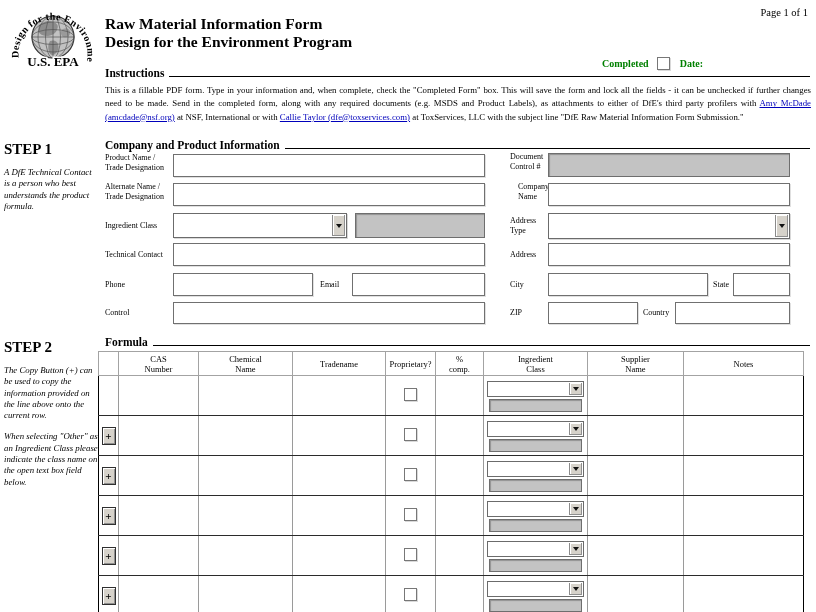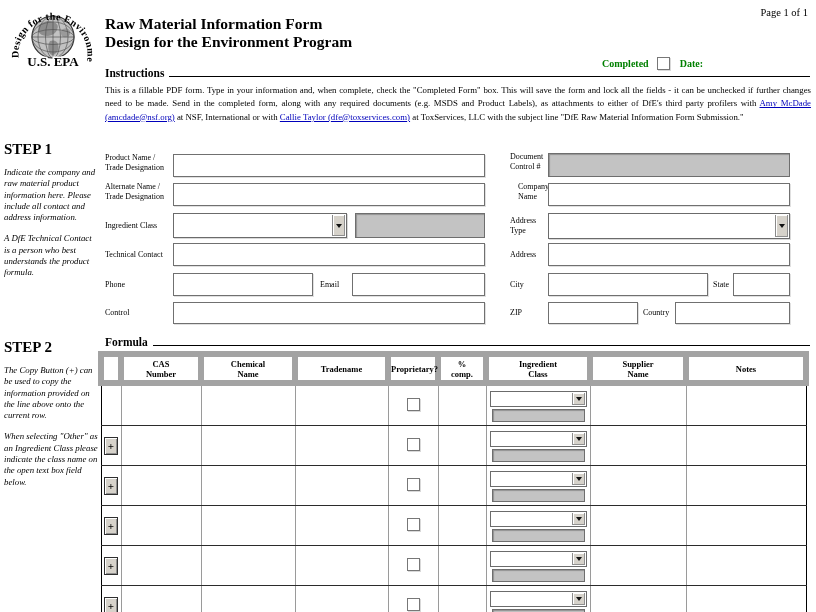--- a/index.html
+++ b/index.html
@@ -26,21 +26,21 @@
   .flabel{position:absolute;font-size:8px;line-height:9.5px;white-space:pre-line;}
   .tfield{position:absolute;background:#fff;border:1px solid #707070;box-shadow:1px 1px 0 rgba(0,0,0,.12);
           font-family:"Liberation Serif",serif;font-size:10px;padding:0 3px;box-sizing:border-box;outline:none;}
   .grayfield{position:absolute;background:#c3c3c3;border:1px solid #6e6e6e;box-shadow:inset 1px 1px 1px rgba(0,0,0,.25);box-sizing:border-box;}
   .combo{position:absolute;background:#fff;border:1px solid #6b6b6b;box-shadow:1px 1px 0 rgba(0,0,0,.15);box-sizing:border-box;cursor:default;}
   .arrowbtn{position:absolute;right:1px;top:1px;bottom:1px;width:12px;background:#d6d2ca;border-left:1px solid #8a8a8a;
             box-shadow:inset -1px -1px 0 #8f8f8f, inset 1px 1px 0 #fff;display:flex;align-items:center;justify-content:center;}
   .arrowbtn::after{content:"";width:0;height:0;border-left:3px solid transparent;border-right:3px solid transparent;border-top:4px solid #111;}
   
   table.formula{position:absolute;left:98px;top:351px;width:705px;border-collapse:collapse;table-layout:fixed;}
-  table.formula th{border:6px solid #a3a3a3;font-size:8.5px;font-weight:bold;line-height:10px;white-space:pre-line;
+  table.formula th{border:1px solid #a3a3a3;font-size:8.5px;font-weight:normal;line-height:10px;white-space:pre-line;
                    height:23px;padding:0;vertical-align:middle;}
   table.formula td{border-top:1px solid #2b2b2b;border-bottom:1px solid #2b2b2b;border-left:1px solid #9a9a9a;border-right:1px solid #9a9a9a;
                    height:39px;padding:0;text-align:center;vertical-align:middle;}
   table.formula tr td:first-child{border-left:1px solid #000;}
   table.formula tr td:last-child{border-right:1px solid #000;}
   table.formula tr:last-child td{border-bottom:1.5px solid #000;}
   .copybtn{display:inline-block;width:14px;height:18px;background:#d6d2ca;border:1px solid #2f2f2f;
            box-shadow:inset 1px 1px 0 #fff, inset -1px -1px 0 #8f8f8f;font-family:"Liberation Serif",serif;
            font-weight:bold;font-size:11px;line-height:16px;text-align:center;padding:0;cursor:pointer;}
   .cellcombo{position:relative;height:16px;margin:2px 3px 2px 3px;background:#fff;border:1px solid #6b6b6b;box-sizing:border-box;}
@@ -88,24 +88,27 @@
   <div class="sec-head" style="left:105px;top:67px;width:705px;">
     <span>Instructions</span>
     <span class="rule"></span>
   </div>
   <div class="instr">
     <span>This is a fillable PDF form. Type in your information and, when complete, check the "Completed Form" box. This will save the form and lock all the fields - it can be unchecked if further changes need to be made. Send in the completed form, along with any required documents (e.g. MSDS and Product Labels), as attachments to either of DfE's third party profilers with </span><a>Amy McDade (amcdade@nsf.org)</a><span> at NSF, International or with </span><a>Callie Taylor (dfe@toxservices.com)</a><span> at ToxServices, LLC with the subject line "DfE Raw Material Information Form Submission."</span>
   </div>
 
   <div class="step" style="top:141px;">
     <div class="step-title">STEP 1</div>
-    <p>Indicate the company and raw material product information here.  Please include all contact and address information.</p>
     <p>A DfE Technical Contact is a person who best understands the product formula.</p>
   </div>
 
+  <div class="sec-head" style="left:105px;top:139px;width:705px;">
+    <span>Company and Product Information</span>
+    <span class="rule"></span>
+  </div>
 
   <div class="flabel" style="left:105px;top:153px;width:68px;">Product Name /
 Trade Designation</div>
   <div class="flabel" style="left:105px;top:182px;width:68px;">Alternate Name /
 Trade Designation</div>
   <div class="flabel" style="left:105px;top:221px;width:68px;">Ingredient Class</div>
   <div class="flabel" style="left:105px;top:250px;width:68px;">Technical Contact</div>
   <div class="flabel" style="left:105px;top:280px;width:68px;">Phone</div>
   <div class="flabel" style="left:320px;top:280px;width:30px;">Email</div>
   <div class="flabel" style="left:105px;top:308px;width:68px;">Control</div>

